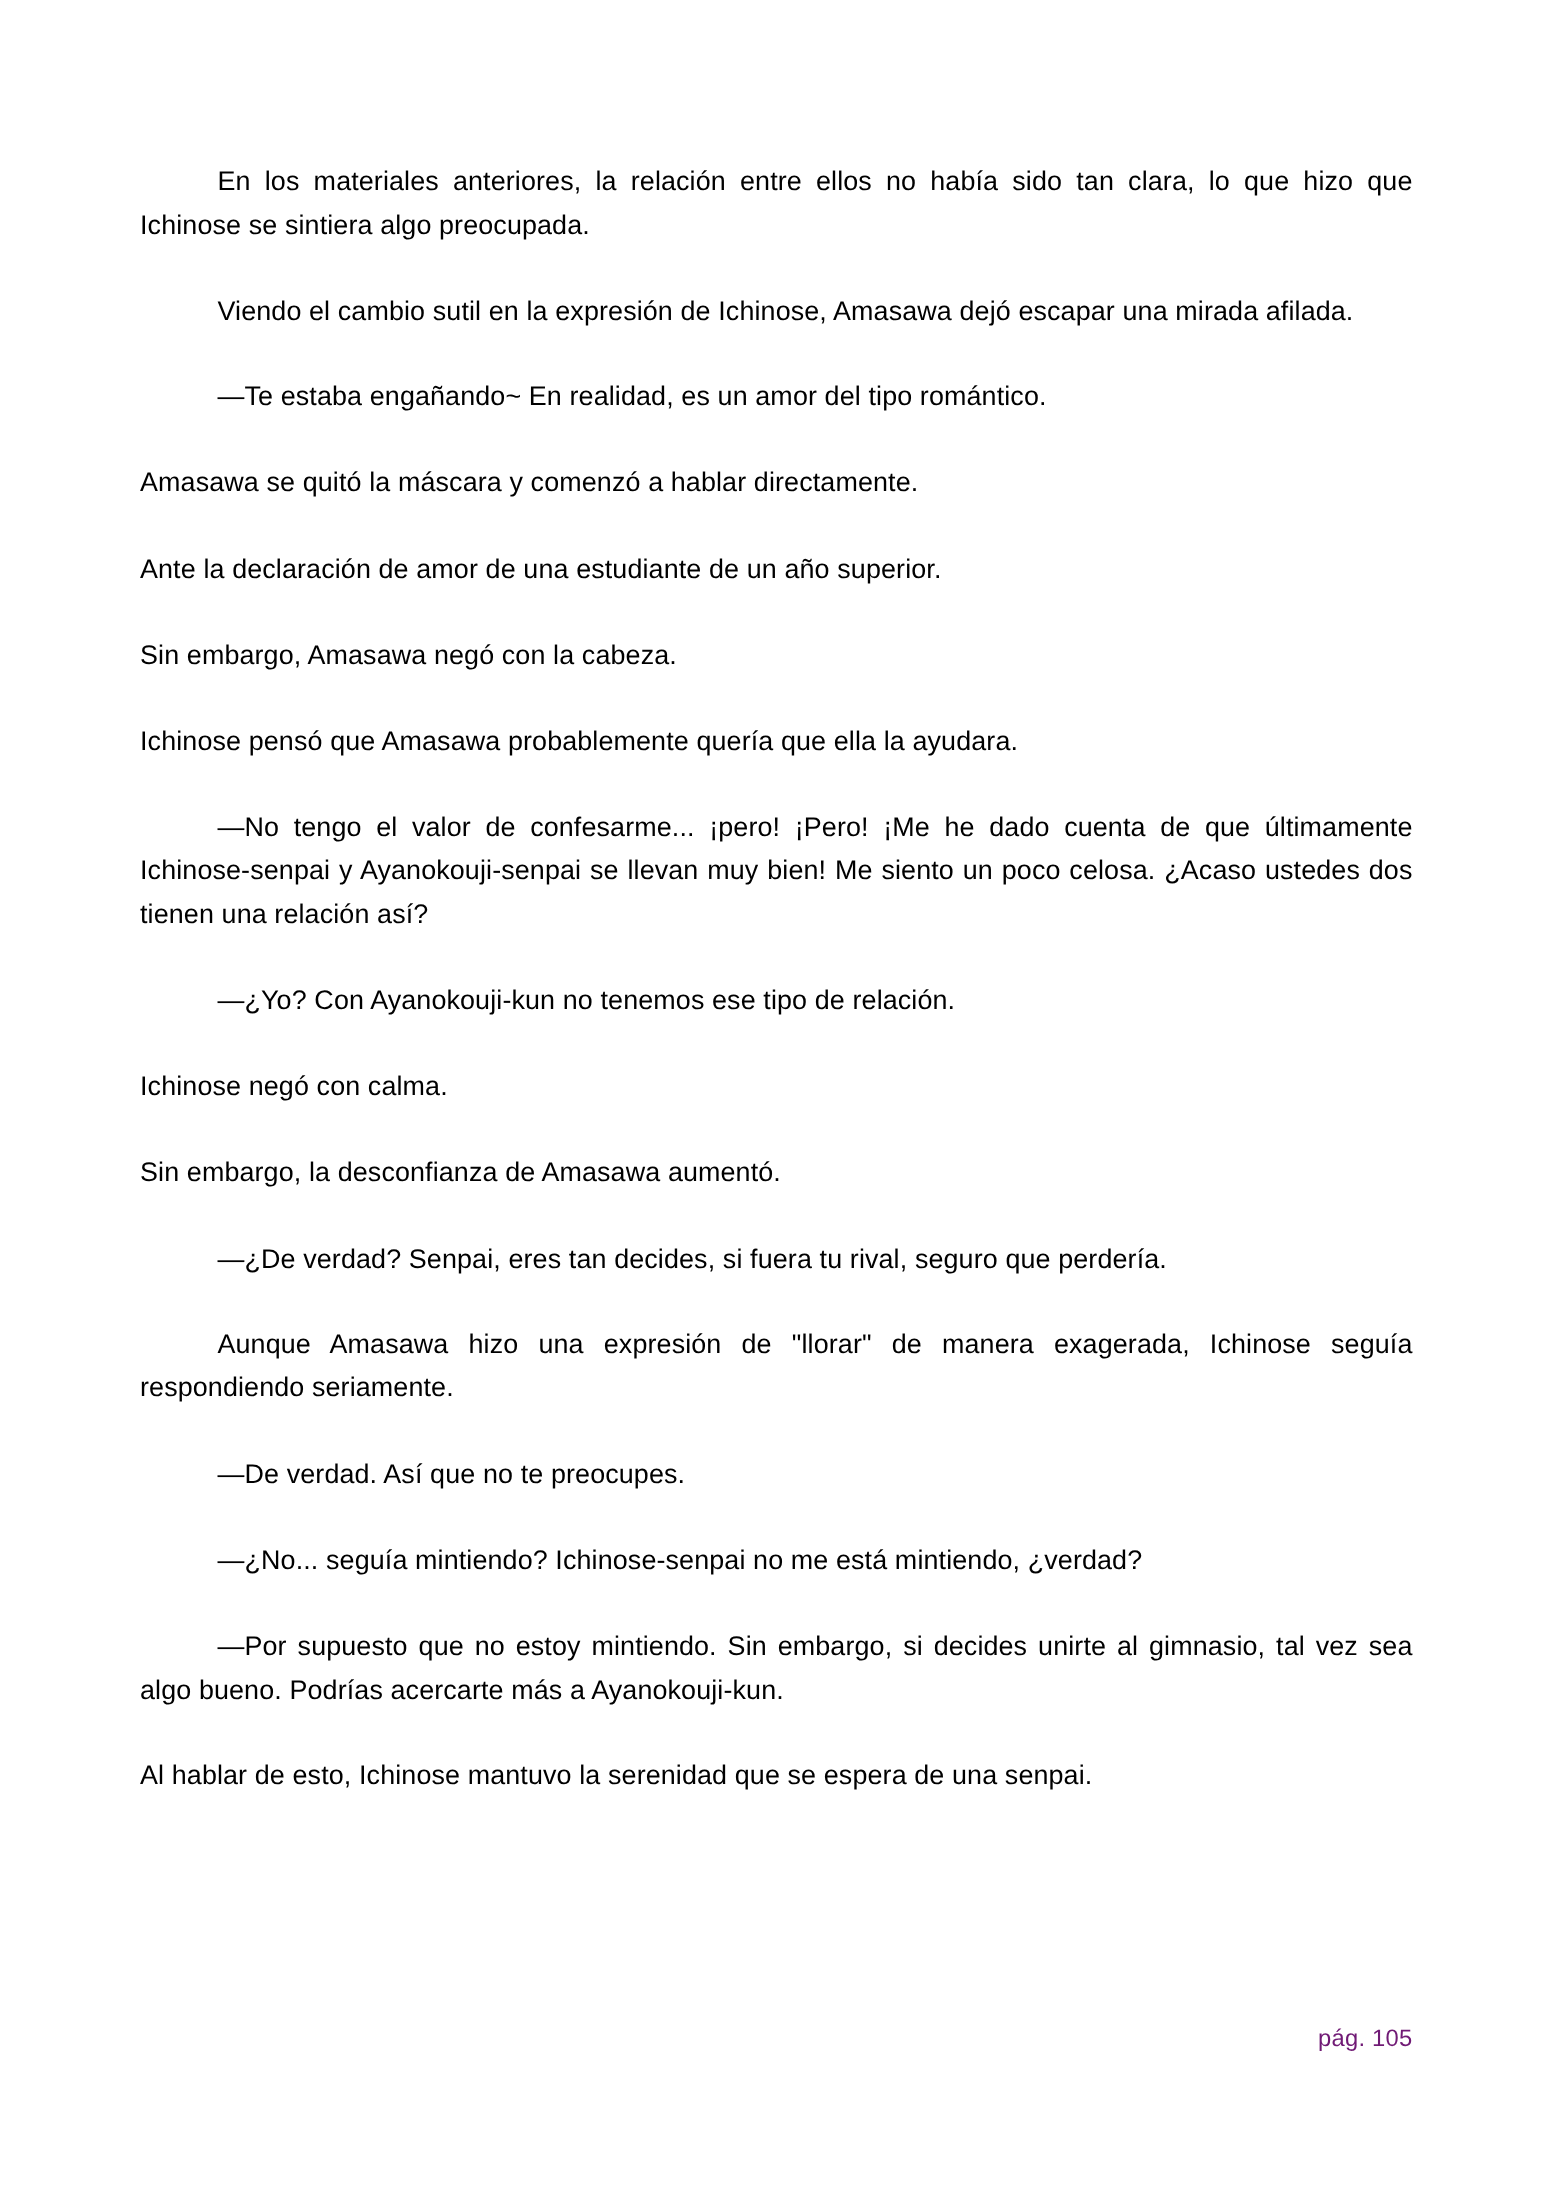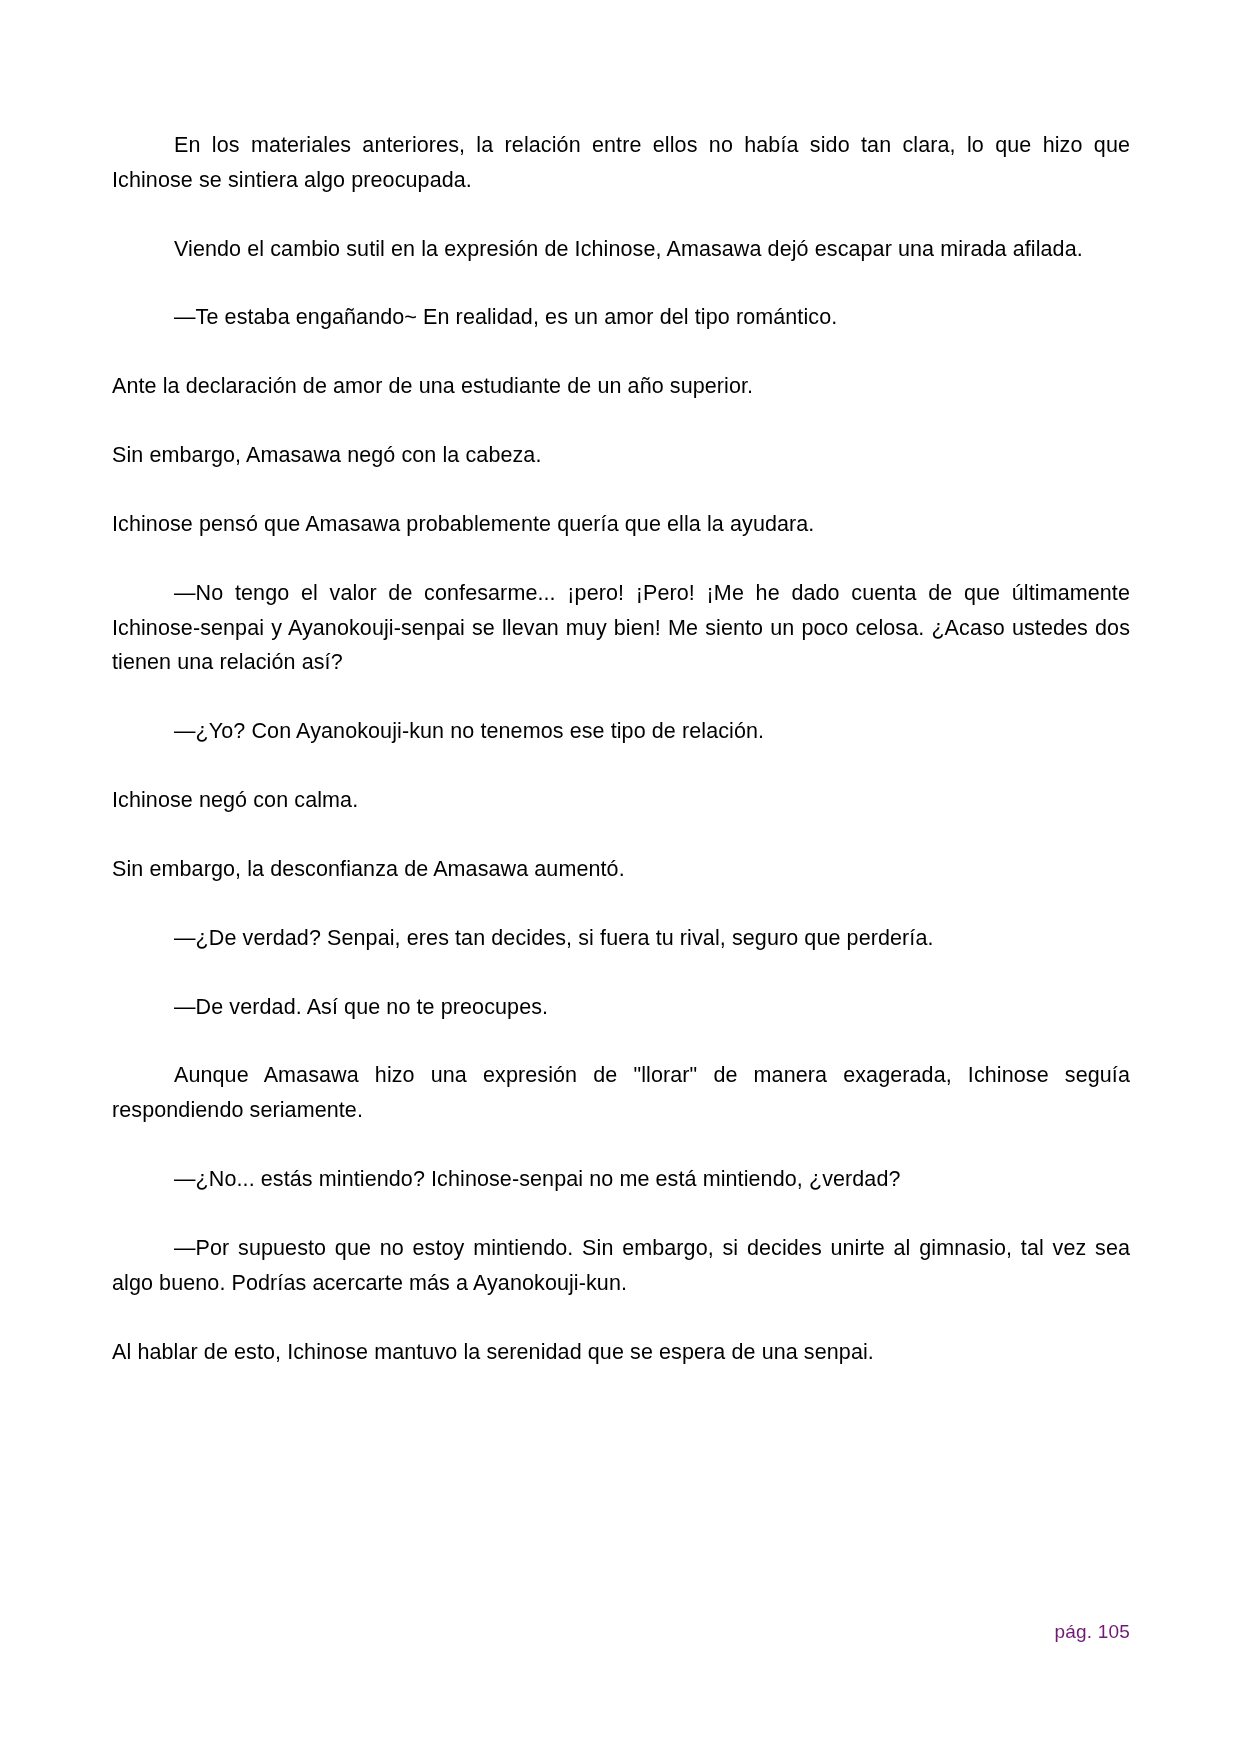--- a/index.html
+++ b/index.html
@@ -44,29 +44,30 @@
   }
 </style>
 </head>
 <body>
 
 <div class="page">
   <div class="body-text">
     <p class="indent">En los materiales anteriores, la relación entre ellos no había sido tan clara, lo que hizo que Ichinose se sintiera algo preocupada.</p>
     <p class="indent">Viendo el cambio sutil en la expresión de Ichinose, Amasawa dejó escapar una mirada afilada.</p>
     <p class="indent">—Te estaba engañando~ En realidad, es un amor del tipo romántico.</p>
+    <p>Amasawa se quitó la máscara y comenzó a hablar directamente.</p>
     <p>Ante la declaración de amor de una estudiante de un año superior.</p>
     <p>Sin embargo, Amasawa negó con la cabeza.</p>
     <p>Ichinose pensó que Amasawa probablemente quería que ella la ayudara.</p>
     <p class="indent">—No tengo el valor de confesarme... ¡pero! ¡Pero! ¡Me he dado cuenta de que últimamente Ichinose-senpai y Ayanokouji-senpai se llevan muy bien! Me siento un poco celosa. ¿Acaso ustedes dos tienen una relación así?</p>
     <p class="indent">—¿Yo? Con Ayanokouji-kun no tenemos ese tipo de relación.</p>
     <p>Ichinose negó con calma.</p>
     <p>Sin embargo, la desconfianza de Amasawa aumentó.</p>
     <p class="indent">—¿De verdad? Senpai, eres tan decides, si fuera tu rival, seguro que perdería.</p>
+    <p class="indent">Aunque Amasawa hizo una expresión de "llorar" de manera exagerada, Ichinose seguía respondiendo seriamente.</p>
     <p class="indent">—De verdad. Así que no te preocupes.</p>
-    <p class="indent">Aunque Amasawa hizo una expresión de "llorar" de manera exagerada, Ichinose seguía respondiendo seriamente.</p>
-    <p class="indent">—¿No... estás mintiendo? Ichinose-senpai no me está mintiendo, ¿verdad?</p>
+    <p class="indent">—¿No... seguía mintiendo? Ichinose-senpai no me está mintiendo, ¿verdad?</p>
     <p class="indent">—Por supuesto que no estoy mintiendo. Sin embargo, si decides unirte al gimnasio, tal vez sea algo bueno. Podrías acercarte más a Ayanokouji-kun.</p>
     <p>Al hablar de esto, Ichinose mantuvo la serenidad que se espera de una senpai.</p>
   </div>
 
   <div class="footer" style="color: #701a75;">pág. 105</div>
 </div>
 
 </body></html>

